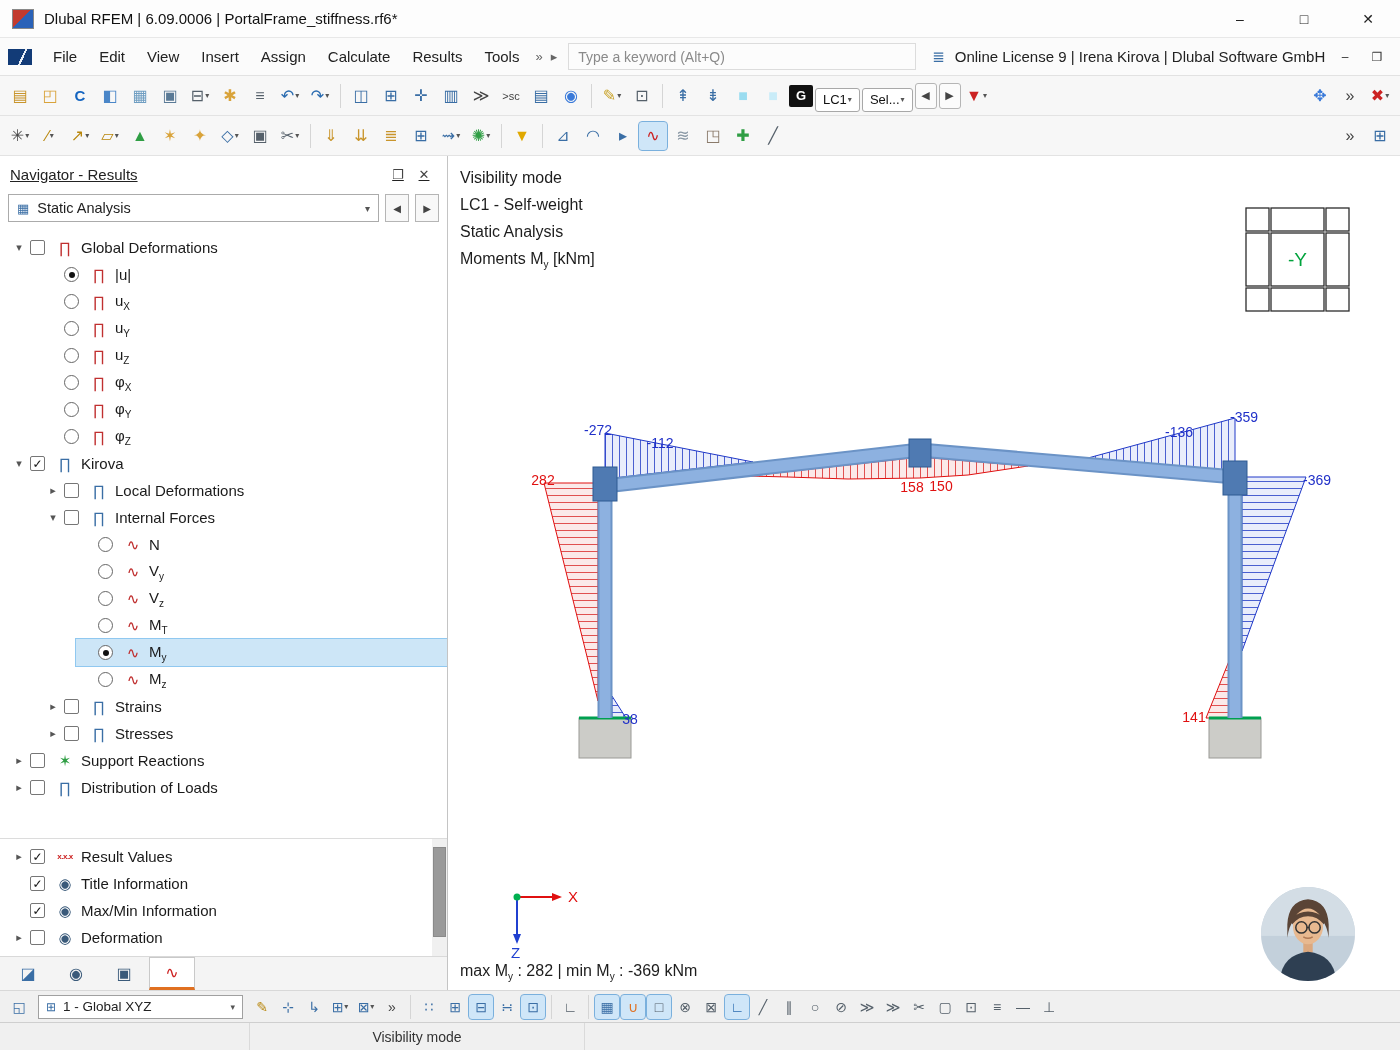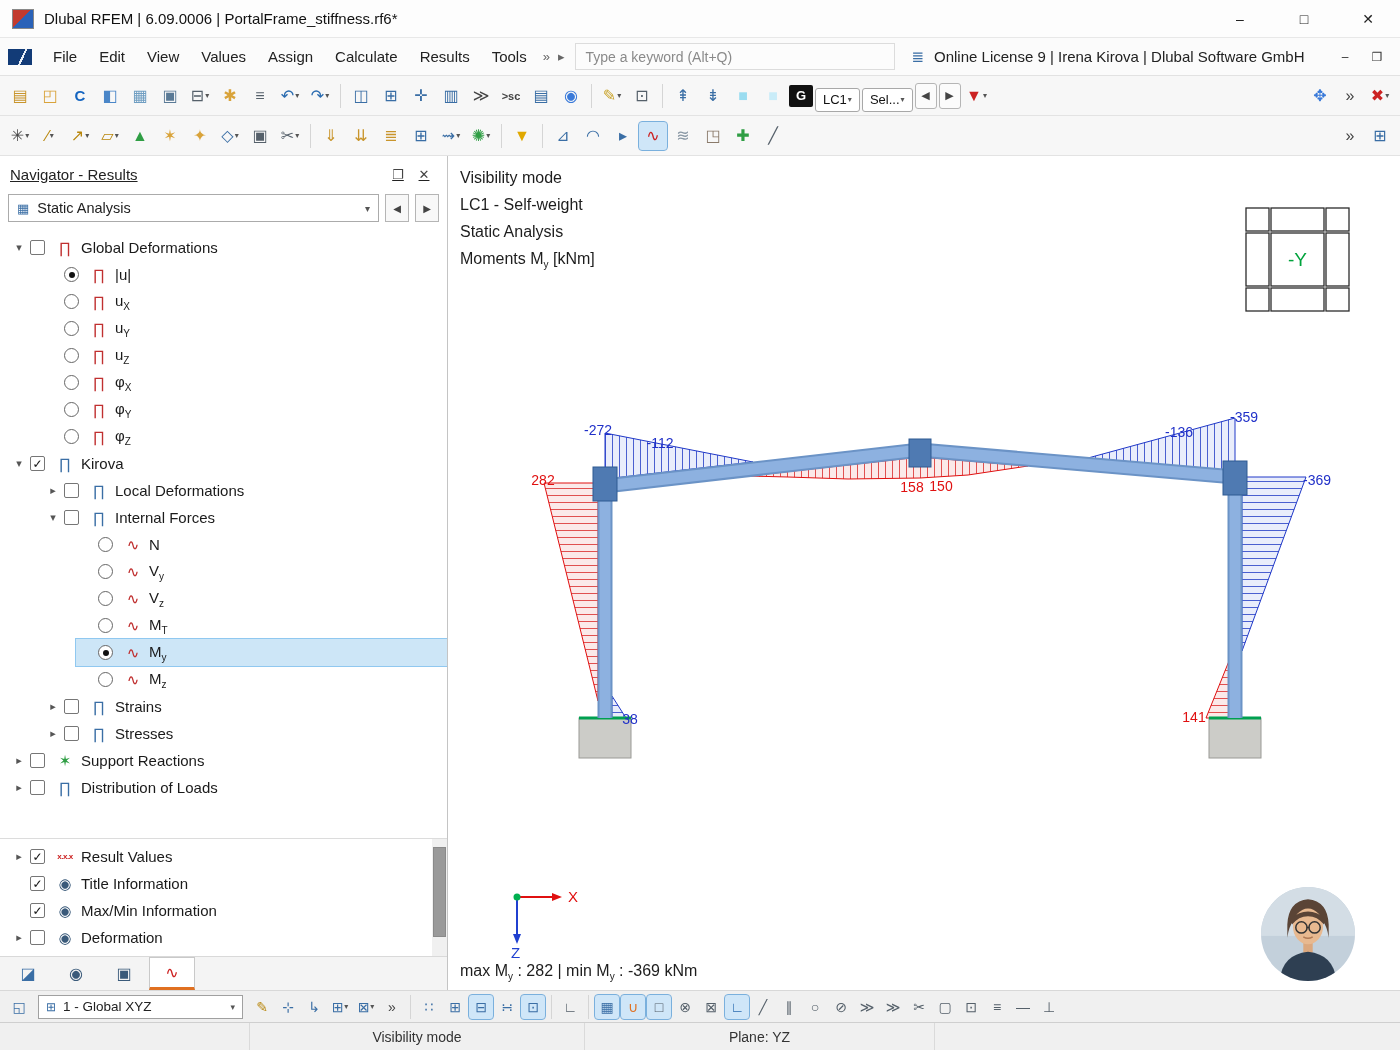--- a/index.html
+++ b/index.html
@@ -10,36 +10,36 @@
   .app-icon { width:22px; height:20px; margin:0 10px 0 12px; border:1px solid #888;
     background:linear-gradient(135deg,#c23a2e 0 45%,#2a62b8 45% 100%); }
   .title-text { font-size:15px; color:#111; flex:1; }
   .win-btn { width:64px; height:38px; display:flex; align-items:center; justify-content:center; font-size:14px; color:#222; }
 
   
   .menubar { height:38px; display:flex; align-items:center; background:#fbfbfb; border-bottom:1px solid #e2e2e2; padding:0 8px; gap:2px; }
   .dlubal-flag { width:24px; height:16px; margin-right:8px; background:linear-gradient(115deg,#123b77 0 55%,#e8eef6 55% 62%,#123b77 62% 100%); }
   .menu-item { padding:5px 11px; font-size:15px; color:#222; border-radius:3px; }
   .menu-chev { color:#666; font-size:13px; padding:0 3px; }
-  .search-box { width:320px; height:27px; margin:0 6px; border:1px solid #dcdcdc; background:#fcfcfc; font-size:14px; color:#333; padding:0 9px; font-family:"Liberation Sans",sans-serif; }
+  .search-box { width:348px; height:27px; margin:0 6px; border:1px solid #dcdcdc; background:#fcfcfc; font-size:14px; color:#333; padding:0 9px; font-family:"Liberation Sans",sans-serif; }
   .search-box::placeholder { color:#8a8a8a; }
   .klist-icon { color:#3a6ea5; font-size:15px; padding:0 8px; }
   .license { font-size:15px; color:#222; white-space:nowrap; flex:1; }
   .doc-btn { width:30px; height:30px; display:flex; align-items:center; justify-content:center; font-size:12px; color:#333; }
 
   
   .toolbar { height:40px; display:flex; align-items:center; background:#f7f7f7; border-bottom:1px solid #e3e3e3; padding:0 5px; }
   .tb-btn { height:28px; min-width:28px; display:flex; align-items:center; justify-content:center; border-radius:3px; margin:0 1px; font-size:16px; position:relative; }
   .tb-dd { font-size:8px; color:#555; margin-left:1px; }
   .tb-sep { width:1px; height:24px; background:#d5d5d5; margin:0 5px; }
   .tb-spacer { flex:1; }
   .tb-btn.widebox { padding:0 7px; border:1px solid #a8a8a8; background:#fff; height:24px; font-size:13px;margin-top:8px; }
   .tb-btn.badge { min-width:24px; width:24px; height:22px; background:#111; border-radius:2px; font-size:13px; font-weight:bold; }
   .tb-btn.boxed { min-width:22px; width:22px; height:26px; border:1px solid #b5b5b5; background:#fbfbfb; font-size:11px; }
-  .tb-btn.smalltext { font-size:11px; font-weight:bold; }
+  .tb-btn.smalltext { font-size:11px; font-weight:normal; }
   .tb-btn.boldglyph { font-weight:bold; font-size:15px; }
   .tb-btn.active { background:#cfe6f8; outline:1px solid #7ab0dd; }
 
   
   .workspace { height:834px; display:flex; }
 
   
   .navigator { width:448px; background:#fff; border-right:1px solid #c4c4c4; display:flex; flex-direction:column; }
   .nav-header { height:36px; display:flex; align-items:center; padding:0 10px; font-size:15px; color:#222;text-decoration:underline; }
   .nav-header .nav-title { flex:1; }
@@ -96,21 +96,21 @@
   <div class="win-btn">□</div>
   <div class="win-btn">✕</div>
 </div>
 
 <div class="menubar">
   <div class="dlubal-flag"></div>
   <div id="menu-items" style="display:flex;align-items:center;">
       <div class="menu-item">File</div>
       <div class="menu-item">Edit</div>
       <div class="menu-item">View</div>
-      <div class="menu-item">Values</div>
+      <div class="menu-item">Insert</div>
       <div class="menu-item">Assign</div>
       <div class="menu-item">Calculate</div>
       <div class="menu-item">Results</div>
       <div class="menu-item">Tools</div>
     </div>
   <span class="menu-chev">»</span>
   <span class="menu-chev">▸</span>
   <input class="search-box" type="text" placeholder="Type a keyword (Alt+Q)" style="">
   <span class="klist-icon">≣</span>
   <div class="license">Online License 9 | Irena Kirova | Dlubal Software GmbH</div>
@@ -794,15 +794,14 @@
       </div>
       <div class="tb-btn">
         <span class="tb-glyph" style="color: rgb(85, 96, 106);">⊥</span>
       </div>
     </div>
 </div>
 
 <div class="statusbar">
   <div class="status-cell" style="width:250px"></div>
   <div class="status-cell" style="width:335px">Visibility mode</div>
-  <div class="status-cell" style="width:350px">Plane: YZ</div>
   <div class="status-cell" style="flex:1;border-right:none"></div>
 </div>
 
 </body></html>

